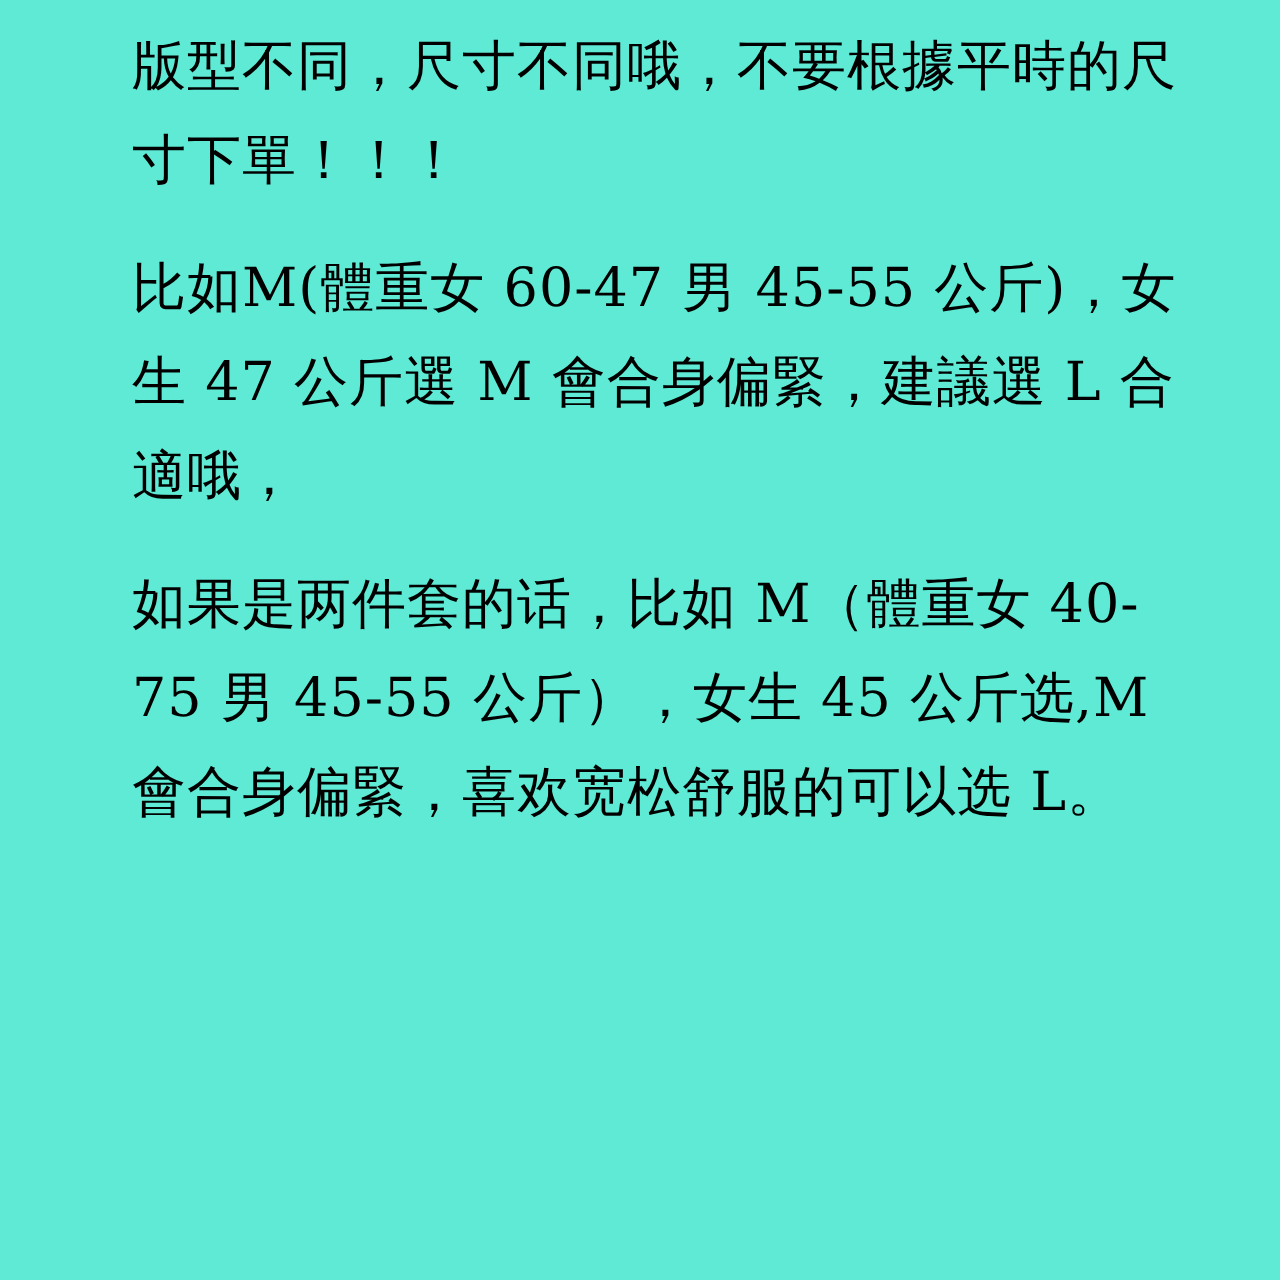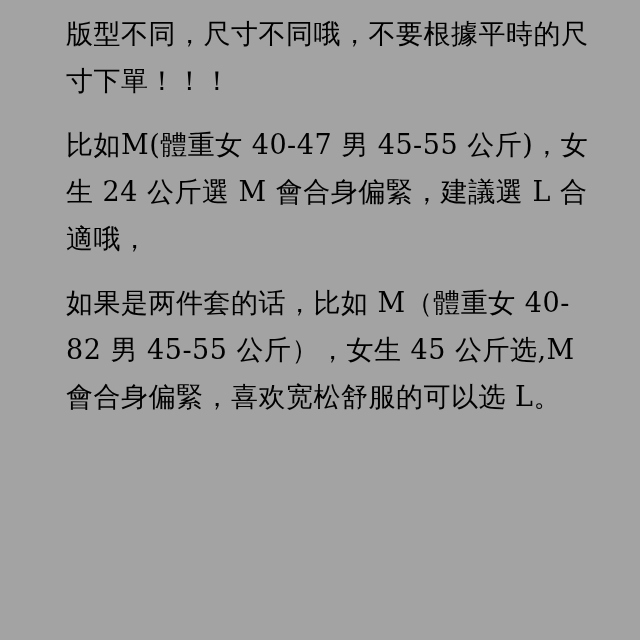--- a/index.html
+++ b/index.html
@@ -12,21 +12,21 @@
     background: #ffffff;
     font-family: "DejaVu Serif", "Liberation Serif", serif;
     color: #000000;
     overflow: hidden;
   }
   .page {
     box-sizing: border-box;
     width: 640px;
     height: 640px;
     padding: 10px 44px 10px 66px;
-    background: #a3a3a3;
+    background: #5eead4;
     display: flex;
     flex-direction: column;
     justify-content: flex-start;
   }
   .para {
     font-size: 27px;
     line-height: 47px;
     letter-spacing: 0.5px;
     text-align: left;
     margin: 0 0 17px 0;
@@ -35,15 +35,15 @@
   }
   .para:last-child {
     margin-bottom: 0;
   }
 </style>
 </head>
 <body>
 
 <div class="page">
   <p class="para">版型不同，尺寸不同哦，不要根據平時的尺寸下單！！！</p>
-  <p class="para">比如M(體重女 40-47 男 45-55 公斤)，女生 24 公斤選 M 會合身偏緊，建議選 L 合適哦，</p>
-  <p class="para">如果是两件套的话，比如 M（體重女 40-82 男 45-55 公斤），女生 45 公斤选,M會合身偏緊，喜欢宽松舒服的可以选 L。</p>
+  <p class="para">比如M(體重女 60-47 男 45-55 公斤)，女生 47 公斤選 M 會合身偏緊，建議選 L 合適哦，</p>
+  <p class="para">如果是两件套的话，比如 M（體重女 40-75 男 45-55 公斤），女生 45 公斤选,M會合身偏緊，喜欢宽松舒服的可以选 L。</p>
 </div>
 
 </body></html>

